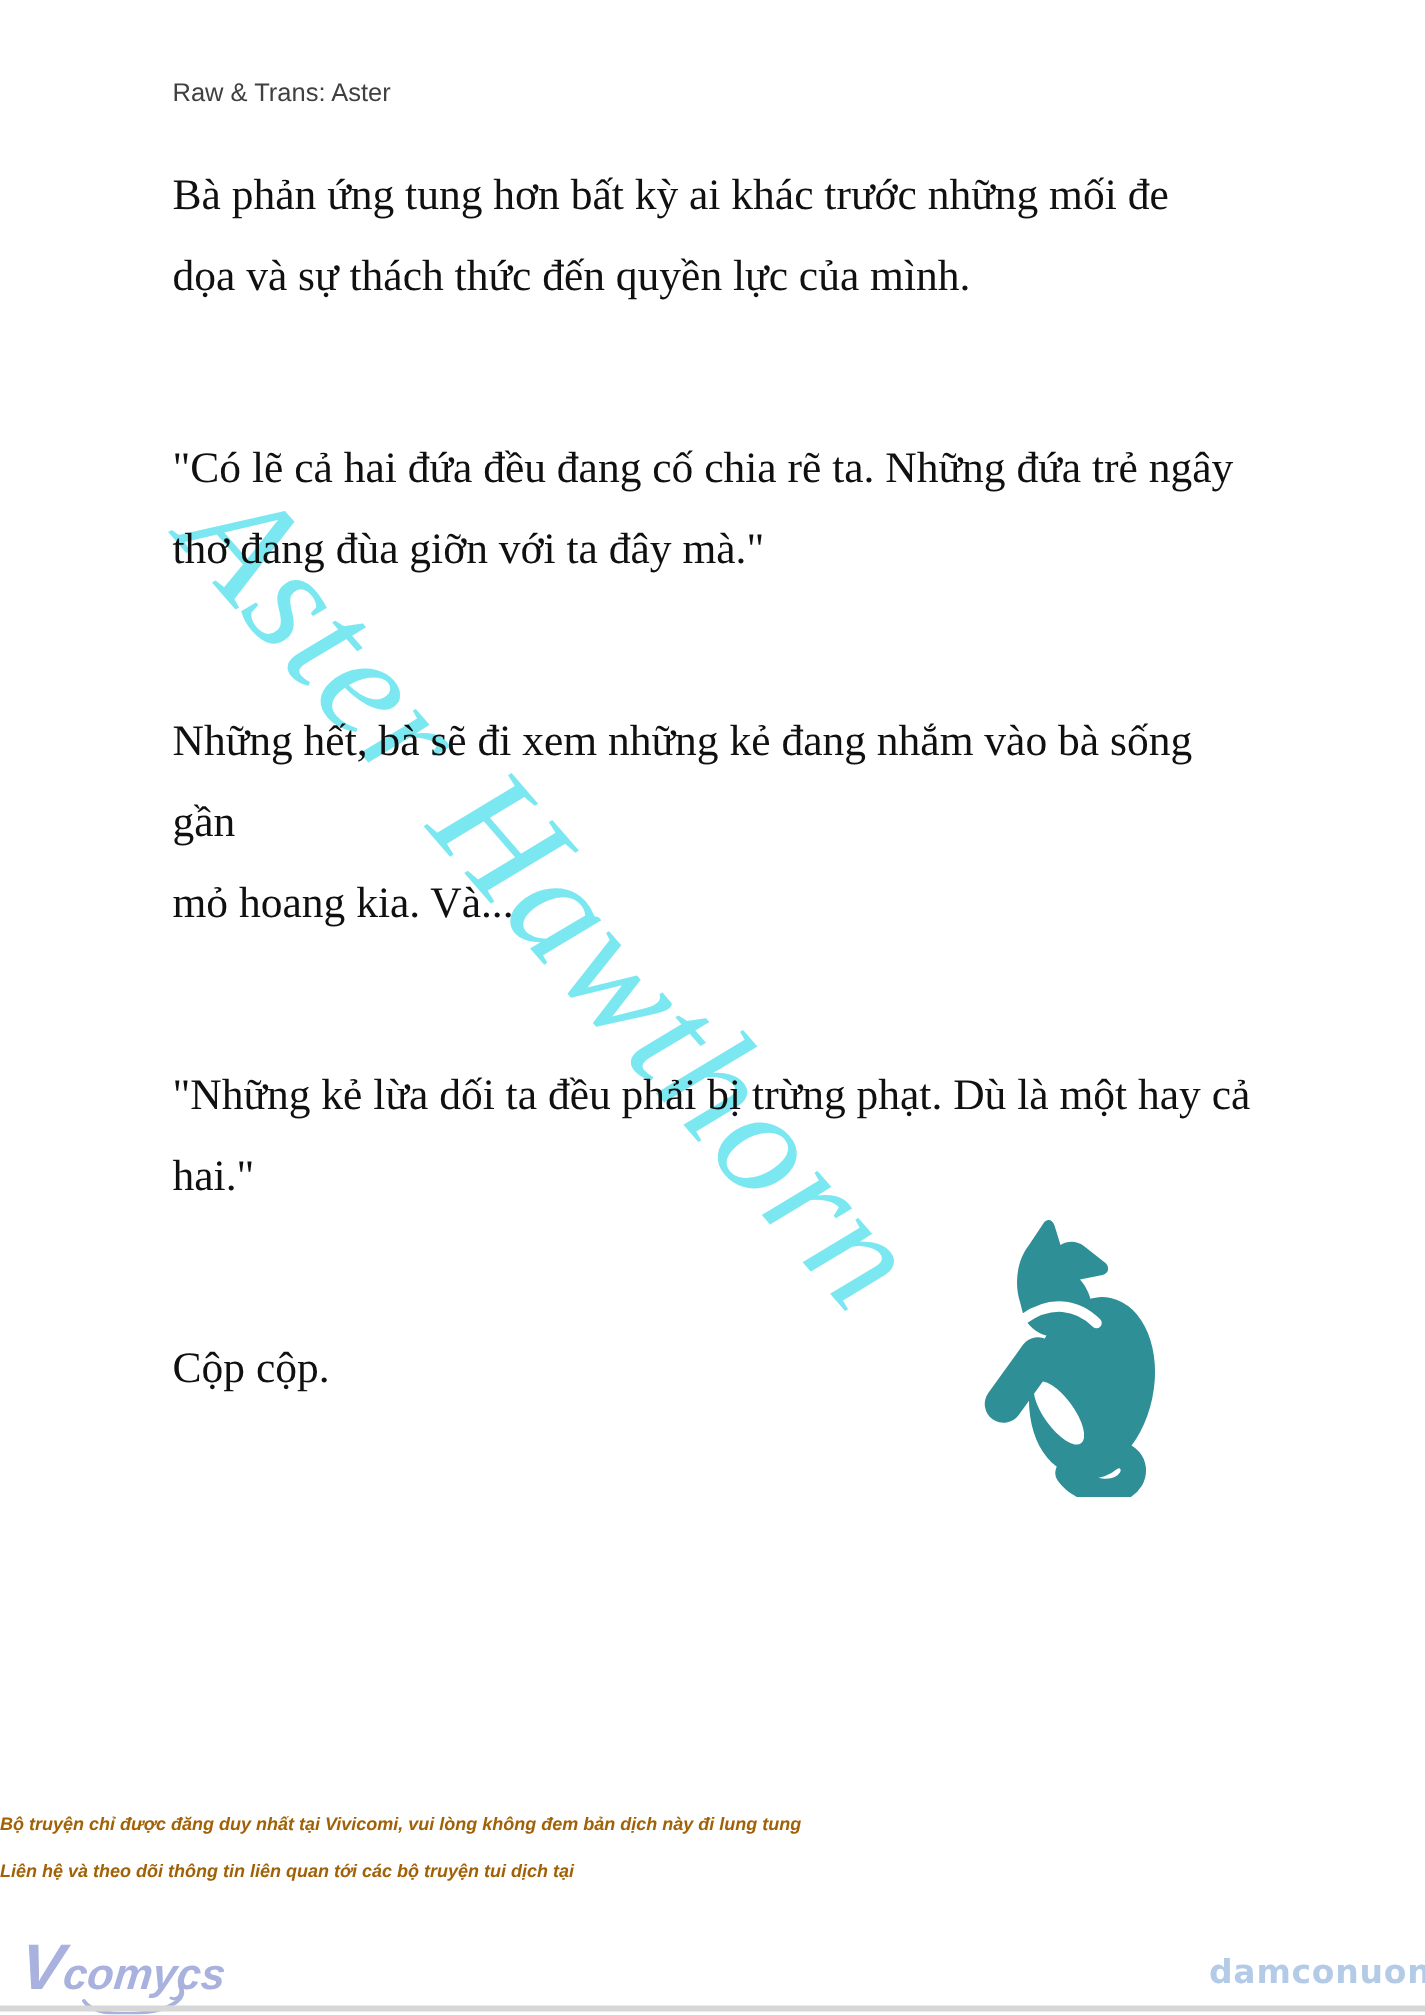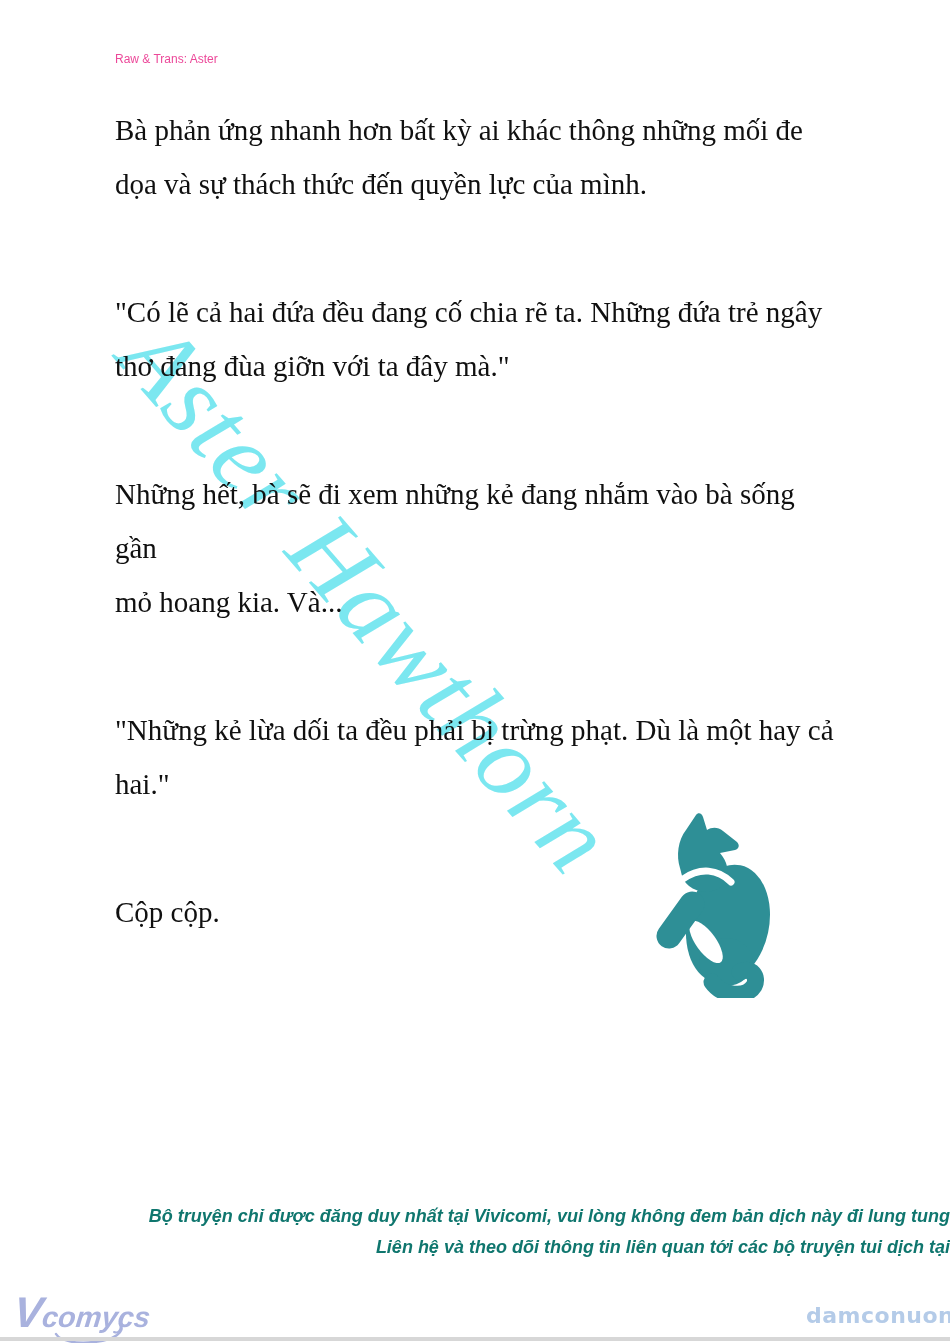--- a/index.html
+++ b/index.html
@@ -13,22 +13,22 @@
     background: #ffffff;
     overflow: hidden;
     margin: 0 auto;
   }
 
   .credit-line {
     position: absolute;
     left: 115px;
     top: 52px;
     font-family: "Liberation Sans", "DejaVu Sans", sans-serif;
-    font-size: 12px;
-    color: #ec4899;
+    font-size: 17px;
+    color: #404040;
     z-index: 3;
   }
 
   .watermark {
     position: absolute;
     left: 186px;
     top: 298px;
     transform: rotate(49deg);
     transform-origin: 0 0;
     font-family: "Liberation Serif", "DejaVu Serif", serif;
@@ -64,27 +64,27 @@
   .body-text p {
     white-space: pre-line;
     margin: 0 0 74px 0;
   }
 
   .footer {
     position: absolute;
     left: 0;
     right: 0;
     top: 1201px;
-    text-align: right;
+    text-align: left;
     font-family: "Liberation Sans", "DejaVu Sans", sans-serif;
     font-style: italic;
     font-weight: bold;
-    font-size: 18px;
+    font-size: 12px;
     line-height: 30.5px;
-    color: #0f766e;
+    color: #a16207;
     z-index: 3;
   }
 
   .vcomycs-logo {
     position: absolute;
     left: 14px;
     top: 1288px;
     z-index: 3;
     color: #a9b2de;
   }
@@ -149,21 +149,21 @@
     <ellipse cx="54" cy="136" rx="10" ry="25" transform="rotate(-36 54 136)" fill="#ffffff"></ellipse>
 
     <path d="M40,98 L17,130" stroke="#2e8f96" stroke-width="25" stroke-linecap="round" fill="none"></path>
 
     <path d="M28,62 C24,50 26,34 34,24 L44,9 C46,6 50,7 51,11 L55,24 C60,21 66,21 71,25 L85,36 C88,39 87,43 83,44 L68,47 C75,55 78,66 74,75 C68,87 48,89 37,80 C30,74 30,69 28,62 Z" fill="#2e8f96"></path>
 
     <path d="M31,73 C48,61 66,63 79,76" stroke="#ffffff" stroke-width="7" stroke-linecap="round" fill="none"></path>
   </svg>
 
   <div class="body-text">
-    <p>Bà phản ứng nhanh hơn bất kỳ ai khác thông những mối đe
+    <p>Bà phản ứng tung hơn bất kỳ ai khác trước những mối đe
 dọa và sự thách thức đến quyền lực của mình.</p>
     <p>"Có lẽ cả hai đứa đều đang cố chia rẽ ta. Những đứa trẻ ngây
 thơ đang đùa giỡn với ta đây mà."</p>
     <p>Những hết, bà sẽ đi xem những kẻ đang nhắm vào bà sống gần
 mỏ hoang kia. Và...</p>
     <p>"Những kẻ lừa dối ta đều phải bị trừng phạt. Dù là một hay cả
 hai."</p>
     <p>Cộp cộp.</p>
   </div>
 

